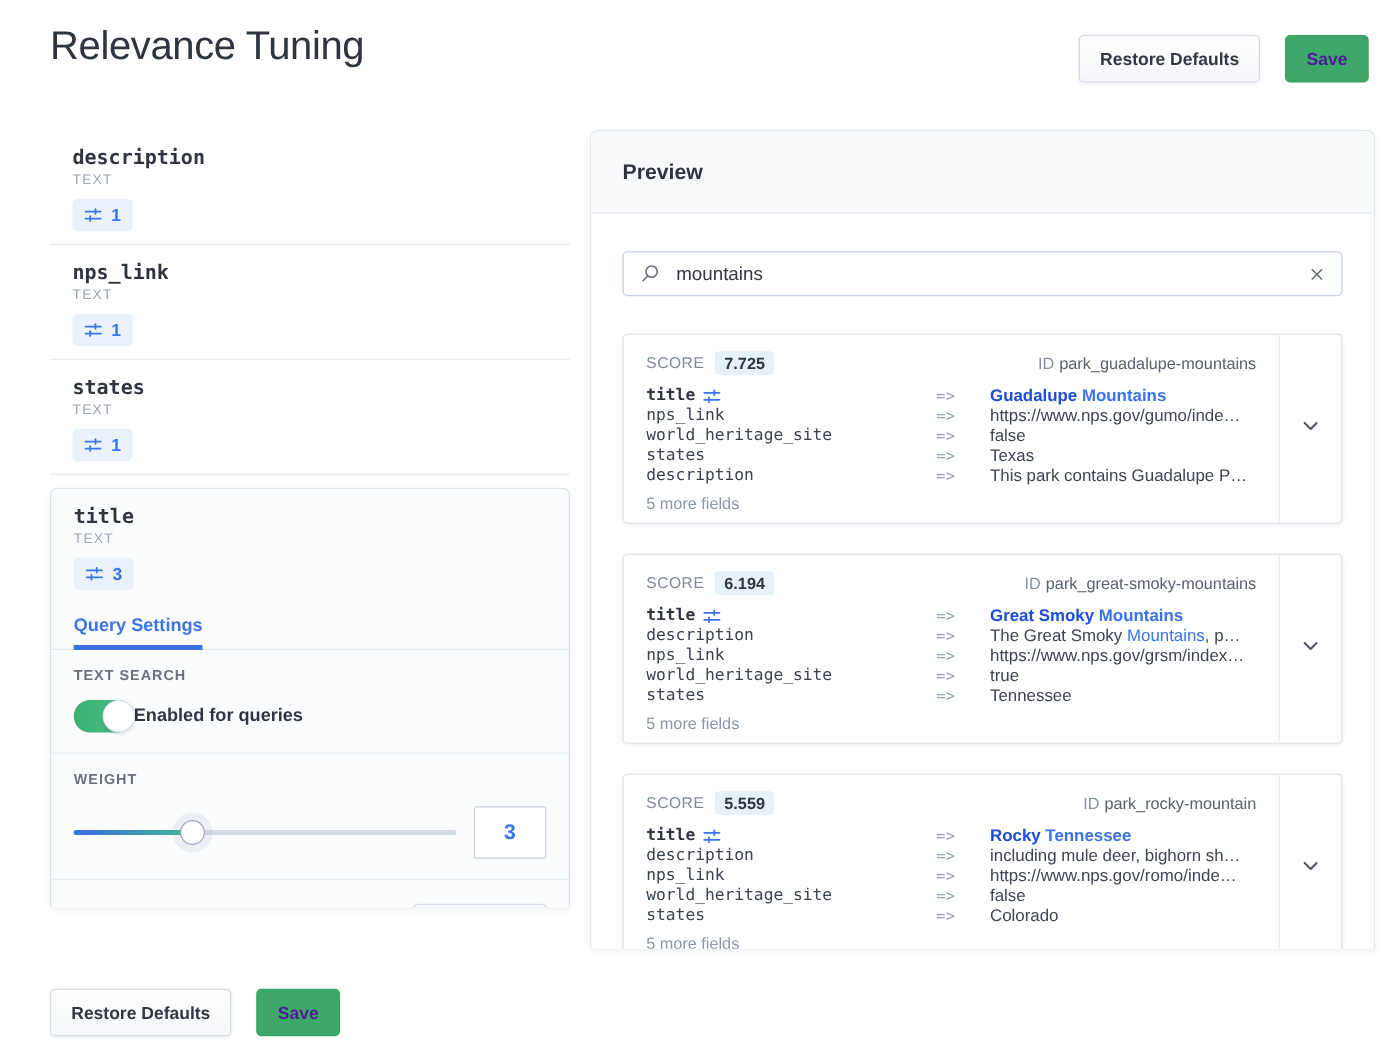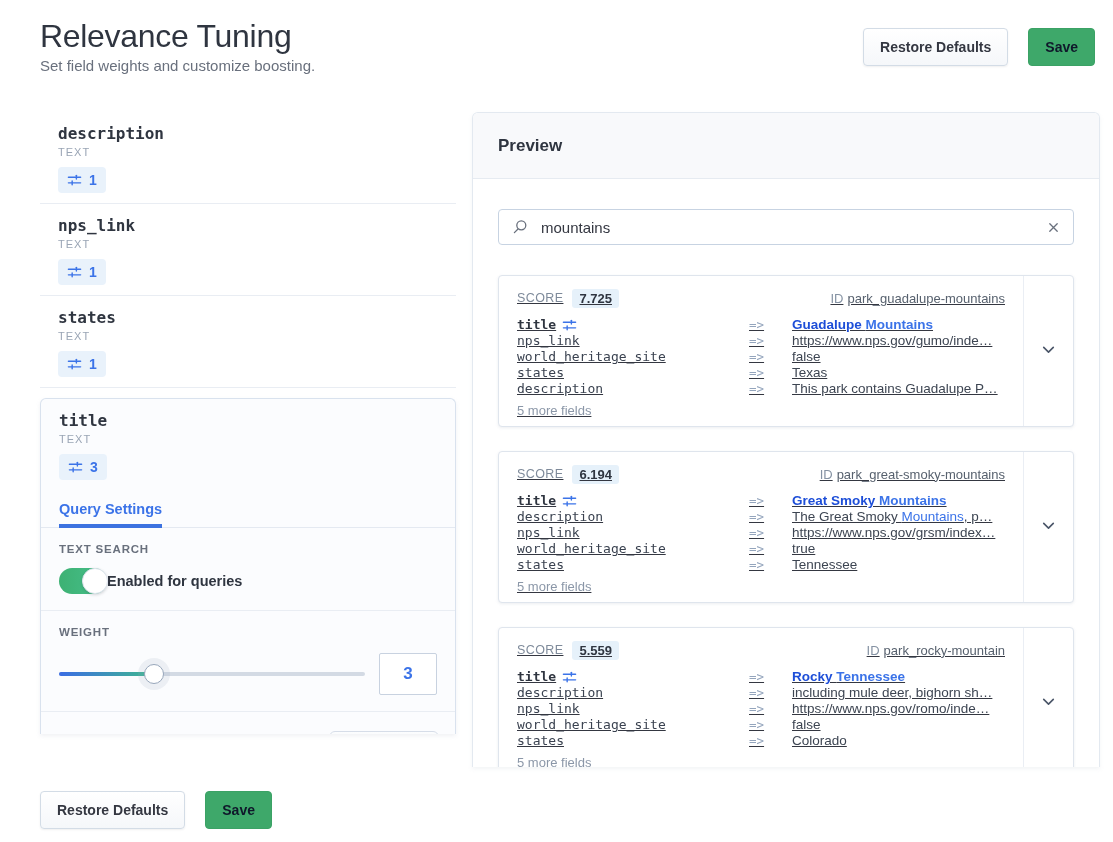--- a/index.html
+++ b/index.html
@@ -8,21 +8,21 @@
     width:1113px; height:842px; overflow:hidden; background:#fff;
     font-family:"Liberation Sans", sans-serif; color:#343741; position:relative;
   }
   
   .page-header { display:flex; justify-content:space-between; align-items:flex-start; padding:16px 13px 0 40px; }
   .page-title { font-size:32px; font-weight:500; margin:0; color:#2f3540; letter-spacing:-0.3px; line-height:40px; }
   .page-subtitle { margin:1px 0 0; font-size:15px; color:#69707d; }
   .header-actions { display:flex; gap:20px; margin-top:12px; margin-right:5px; }
   .btn { border-radius:4px; font-weight:700; font-size:14px; padding:0 16px; height:38px; cursor:pointer; font-family:"Liberation Sans",sans-serif; }
   .btn-secondary { background:linear-gradient(180deg,#ffffff,#f5f7fa); border:1px solid #d3dce6; color:#343741; box-shadow:0 1px 2px rgba(52,55,65,.08); }
-  .btn-primary { background:#3ea86a; border:1px solid #3ba265; color:#0f172a;text-align:center; }
+  .btn-primary { background:#3ea86a; border:1px solid #3ba265; color:#4c1d95;text-align:center; }
   
   .content { display:flex; padding:0 13px 0 40px; margin-top:38px; }
   .left-col { width:416px; margin-right:16px; flex:none; }
   .manage-heading { font-size:18px; font-weight:700; margin:0 0 23px; color:#2f3540; }
   .field-item { padding:12px 18px 10px; border-bottom:1px solid #e9edf3; cursor:pointer; }
   .fld-name { font-family:"DejaVu Sans Mono", monospace; font-weight:700; font-size:16px; line-height:19px; color:#2f3540; }
   .fld-type { margin-top:3px; font-size:11px; letter-spacing:1px; color:#9aa5b5; font-weight:500; }
   .fld-badge { margin-top:9px; display:inline-flex; align-items:center; gap:7px; background:#e9f2fb; color:#3b73e8; padding:0 9px; height:26px; border-radius:4px; font-weight:700; font-size:14px; }
   .fld-badge svg { display:block; }
   
@@ -50,21 +50,21 @@
   
   .preview-panel { width:628px; flex:none; height:655px; overflow:hidden; background:#fff;
     border:1px solid #e3e9f0; border-bottom:none; border-radius:6px 6px 0 0; box-shadow:0 2px 4px rgba(152,162,179,.12); }
   .preview-header { background:#f8f9fb; border-bottom:1px solid #e6ebf1; padding:23px 25px 22px; font-size:17px; font-weight:700; color:#2f3540; }
   .preview-body { padding:30px 25px; }
   .search-box { height:36px; border:1px solid #c7d3e2; border-radius:4px; background:#fff; display:flex; align-items:center; padding:0 13px; gap:11px; }
   .search-box input { border:none; outline:none; flex:1; font-size:15px; color:#343741; font-family:"Liberation Sans",sans-serif; background:transparent; }
   .search-box svg { flex:none; display:block; cursor:pointer; }
   .results { margin-top:30px; display:flex; flex-direction:column; gap:24px; }
   .result-card { display:flex; height:152px; background:#fff; border:1px solid #dfe5ed; border-radius:4px; box-shadow:0 1px 3px rgba(152,162,179,.18); }
-  .card-main { flex:1; padding:12px 18px 10px; min-width:0;text-decoration:underline; }
+  .card-main { flex:1; padding:12px 18px 10px; min-width:0; }
   .card-aside { width:50px; flex:none; border-left:1px solid #eaeef4; display:flex; align-items:center; justify-content:center; cursor:pointer; }
   .meta-row { display:flex; justify-content:space-between; align-items:center; height:20px; }
   .score-group { display:flex; align-items:center; gap:9px; }
   .score-label { color:#7e8a9a; font-size:12.5px; letter-spacing:.4px; }
   .score-badge { background:#e6f1fa; padding:2px 7px; border-radius:3px; font-weight:700; font-size:13px; color:#2f3540; }
   .doc-id { font-size:13px; color:#8592a3; }
   .doc-id b { font-weight:400; color:#57616e; margin-left:4px; }
   .fields-table { margin-top:9px; }
   .frow { display:flex; line-height:16px; height:16px; }
   .fname { width:232px; flex:none; font-family:"DejaVu Sans Mono",monospace; font-size:13px; color:#3a4250; display:flex; align-items:center; gap:6px; }
@@ -76,21 +76,20 @@
   .seg-highlight { color:#3b73e8; }
   .seg-highlight-bold { color:#3b73e8; font-weight:700; }
   .more-fields { margin-top:6px; font-size:13px; color:#8b97a8; }
 </style>
 </head>
 <body>
 
 <header class="page-header">
   <div>
     <h1 class="page-title">Relevance Tuning</h1>
-    <p class="page-subtitle">Set field weights and customize boosting.</p>
   </div>
   <div class="header-actions">
     <button class="btn btn-secondary">Restore Defaults</button>
     <button class="btn btn-primary">Save</button>
   </div>
 </header>
 
 <div class="content">
   <div class="left-col">
     <div id="fields-list">

